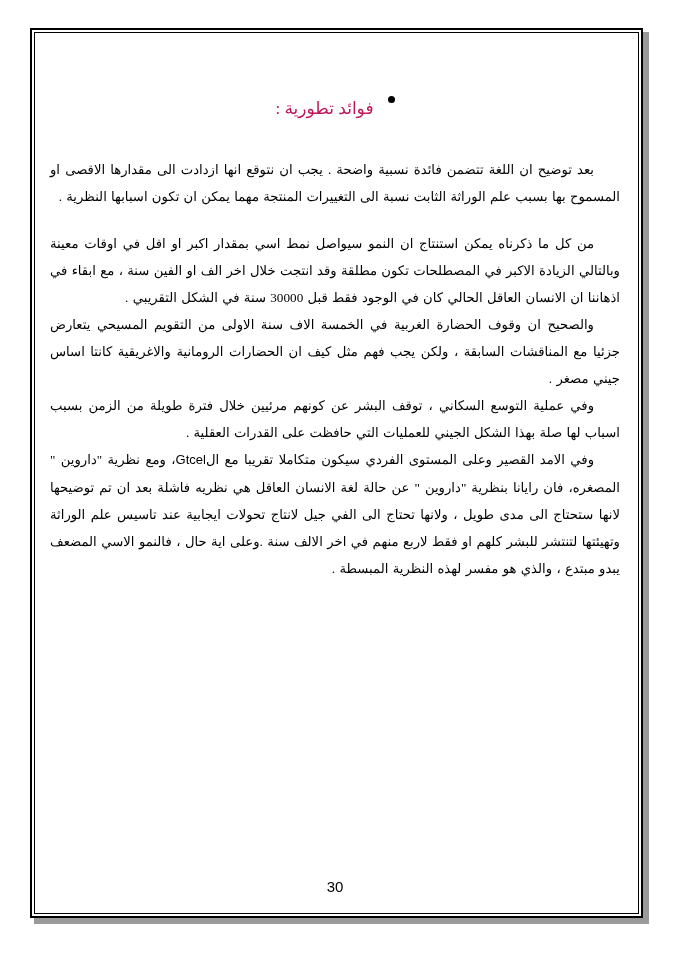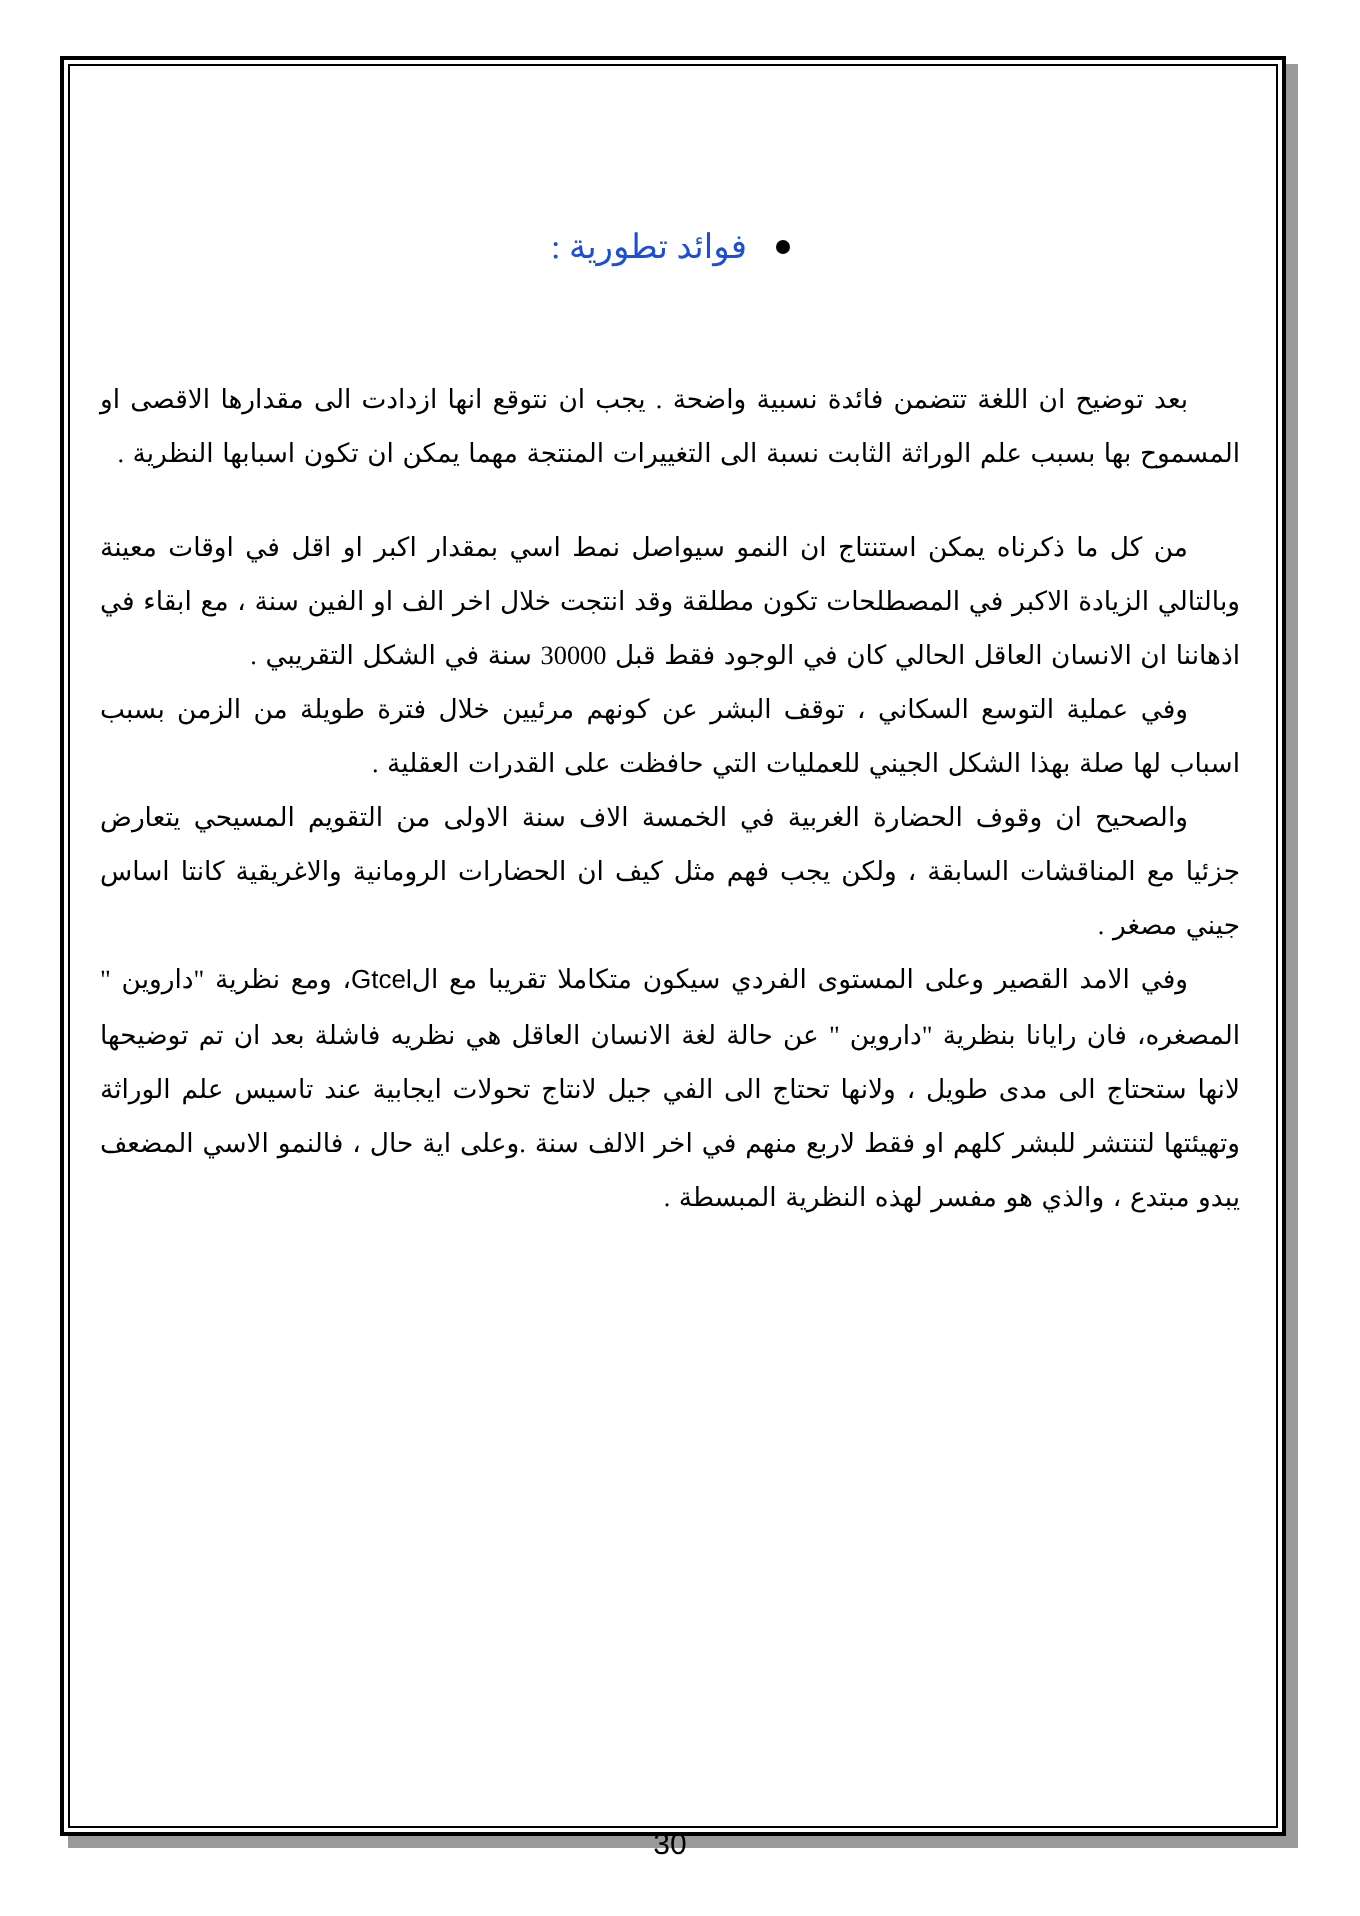--- a/index.html
+++ b/index.html
@@ -53,26 +53,26 @@
     width: 570px;
     height: 850px;
     box-sizing: border-box;
     padding: 0;
   }
 
   
   .bullet-heading {
     display: flex;
     flex-direction: row;
-    align-items: center;
+    align-items: flex-start;
     justify-content: center;
     font-size: 17px;
     line-height: 1.5;
-    color: #1d4ed8;
-    margin: 15px;
+    color: #be185d;
+    margin: 0;
     direction: rtl;
   }
   .bullet-heading .bullet-dot {
     display: inline-block;
     width: 7px;
     height: 7px;
     border-radius: 50%;
     background: #000000;
     margin-left: 14px;
     flex: 0 0 auto;
@@ -109,21 +109,20 @@
   .page-number {
     position: absolute;
     left: 0;
     right: 0;
     top: 828px;
     text-align: center;
     font-family: "Liberation Sans", "DejaVu Sans", sans-serif;
     font-size: 15px;
     color: #000000;
     direction: ltr;
-    margin-top: 36px;
   }
 </style>
 </head>
 <body>
 
 <div class="page-shadow"></div>
 
 <div class="page-frame-outer">
   <div class="page-frame-inner"></div>
 </div>
@@ -141,23 +140,23 @@
 
   <p class="para indent">بعد توضيح ان اللغة تتضمن فائدة نسبية واضحة . يجب ان  نتوقع انها ازدادت الى مقدارها الاقصى او المسموح بها بسبب علم الوراثة الثابت نسبة الى التغييرات المنتجة مهما يمكن ان تكون اسبابها النظرية .</p>
 
   <div class="gap-sm"></div>
 
 
   <div class="gap-sm"></div>
 
   <p class="para indent">من كل ما ذكرناه يمكن استنتاج ان النمو سيواصل نمط اسي بمقدار اكبر او اقل في اوقات معينة وبالتالي الزيادة الاكبر في المصطلحات تكون مطلقة وقد انتجت خلال اخر الف او الفين سنة ، مع ابقاء في اذهاننا ان الانسان العاقل الحالي كان في الوجود فقط قبل 30000 سنة في الشكل التقريبي .</p>
 
+  <p class="para indent">والصحيح ان وقوف الحضارة الغربية في الخمسة الاف سنة الاولى من التقويم المسيحي يتعارض جزئيا مع المناقشات السابقة ، ولكن يجب فهم مثل كيف ان الحضارات الرومانية والاغريقية كانتا اساس جيني مصغر .</p>
+
   <p class="para indent">وفي عملية التوسع السكاني ، توقف البشر عن كونهم مرئيين خلال فترة طويلة من الزمن بسبب اسباب لها صلة بهذا الشكل الجيني للعمليات التي حافظت على القدرات العقلية .</p>
-
-  <p class="para indent">والصحيح ان وقوف الحضارة الغربية في الخمسة الاف سنة الاولى من التقويم المسيحي يتعارض جزئيا مع المناقشات السابقة ، ولكن يجب فهم مثل كيف ان الحضارات الرومانية والاغريقية كانتا اساس جيني مصغر .</p>
 
 
   <p class="para indent">
     <span>وفي الامد القصير وعلى المستوى الفردي سيكون متكاملا تقريبا مع ال</span><span class="latin">Gtcel</span><span>، ومع نظرية "داروين " المصغره، فان رايانا بنظرية "داروين " عن حالة لغة الانسان العاقل هي نظريه فاشلة بعد ان تم توضيحها لانها ستحتاج الى مدى طويل ، ولانها تحتاج الى الفي جيل لانتاج تحولات ايجابية عند  تاسيس علم الوراثة وتهيئتها لتنتشر للبشر كلهم او فقط لاربع منهم في اخر الالف سنة .وعلى اية حال ، فالنمو الاسي المضعف يبدو مبتدع ، والذي هو مفسر لهذه النظرية المبسطة .</span>
   </p>
 
   <div class="page-number">30</div>
 
 </div>
 

